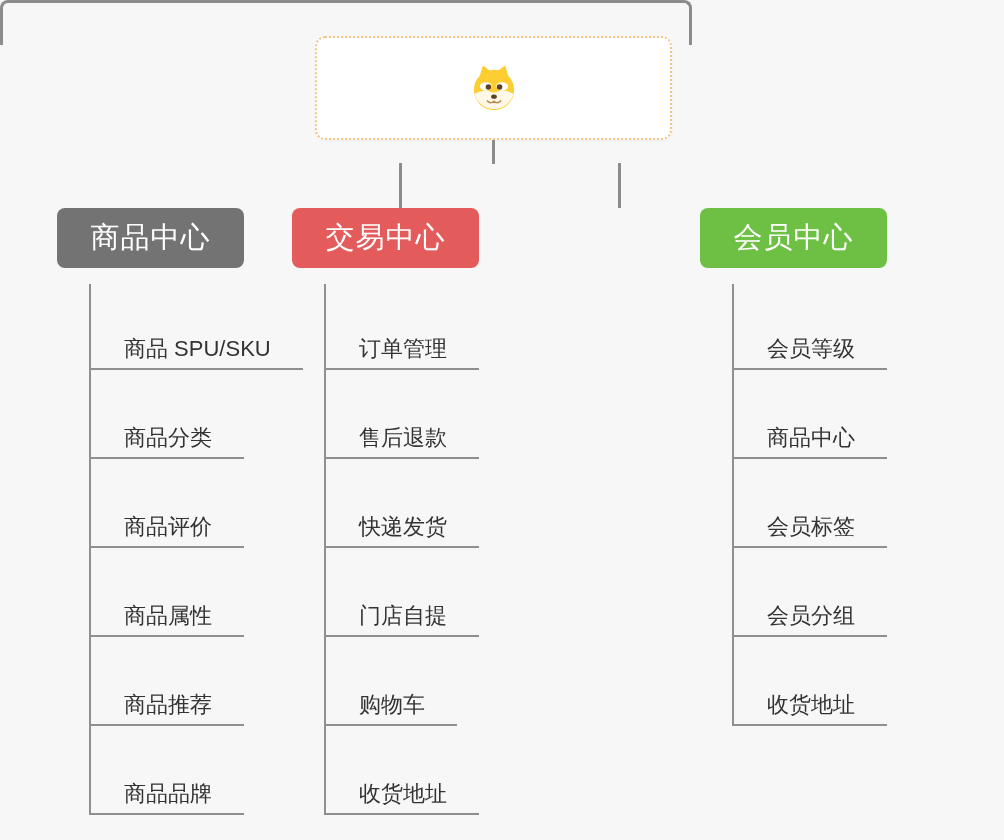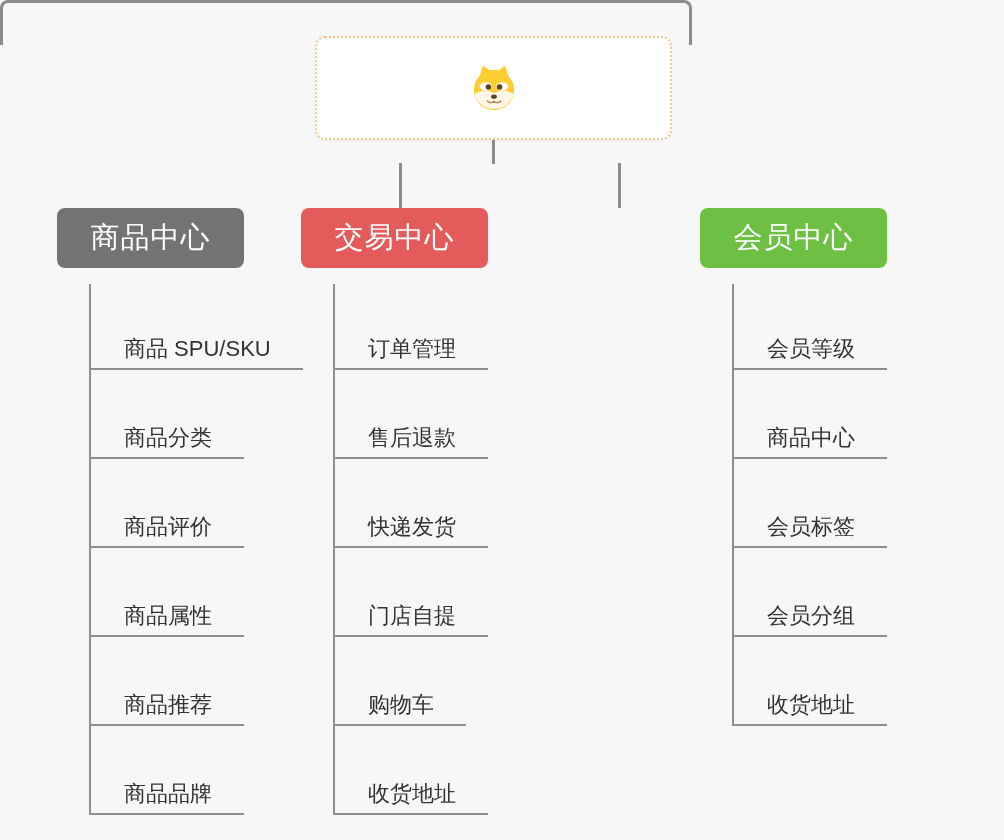--- a/index.html
+++ b/index.html
@@ -135,21 +135,21 @@
         </li>
         <li class="branch-item">
           <span class="item-label">商品推荐</span>
         </li>
         <li class="branch-item">
           <span class="item-label">商品品牌</span>
         </li>
       </ul>
   </div>
 
-  <div class="branch-col" style="left: 301px;">
+  <div class="branch-col" style="left: 292px;">
     <div class="branch-header" style="background: rgb(228, 91, 91);">交易中心</div>
     <ul class="branch-items">
         <li class="branch-item">
           <span class="item-label">订单管理</span>
         </li>
         <li class="branch-item">
           <span class="item-label">售后退款</span>
         </li>
         <li class="branch-item">
           <span class="item-label">快递发货</span>

